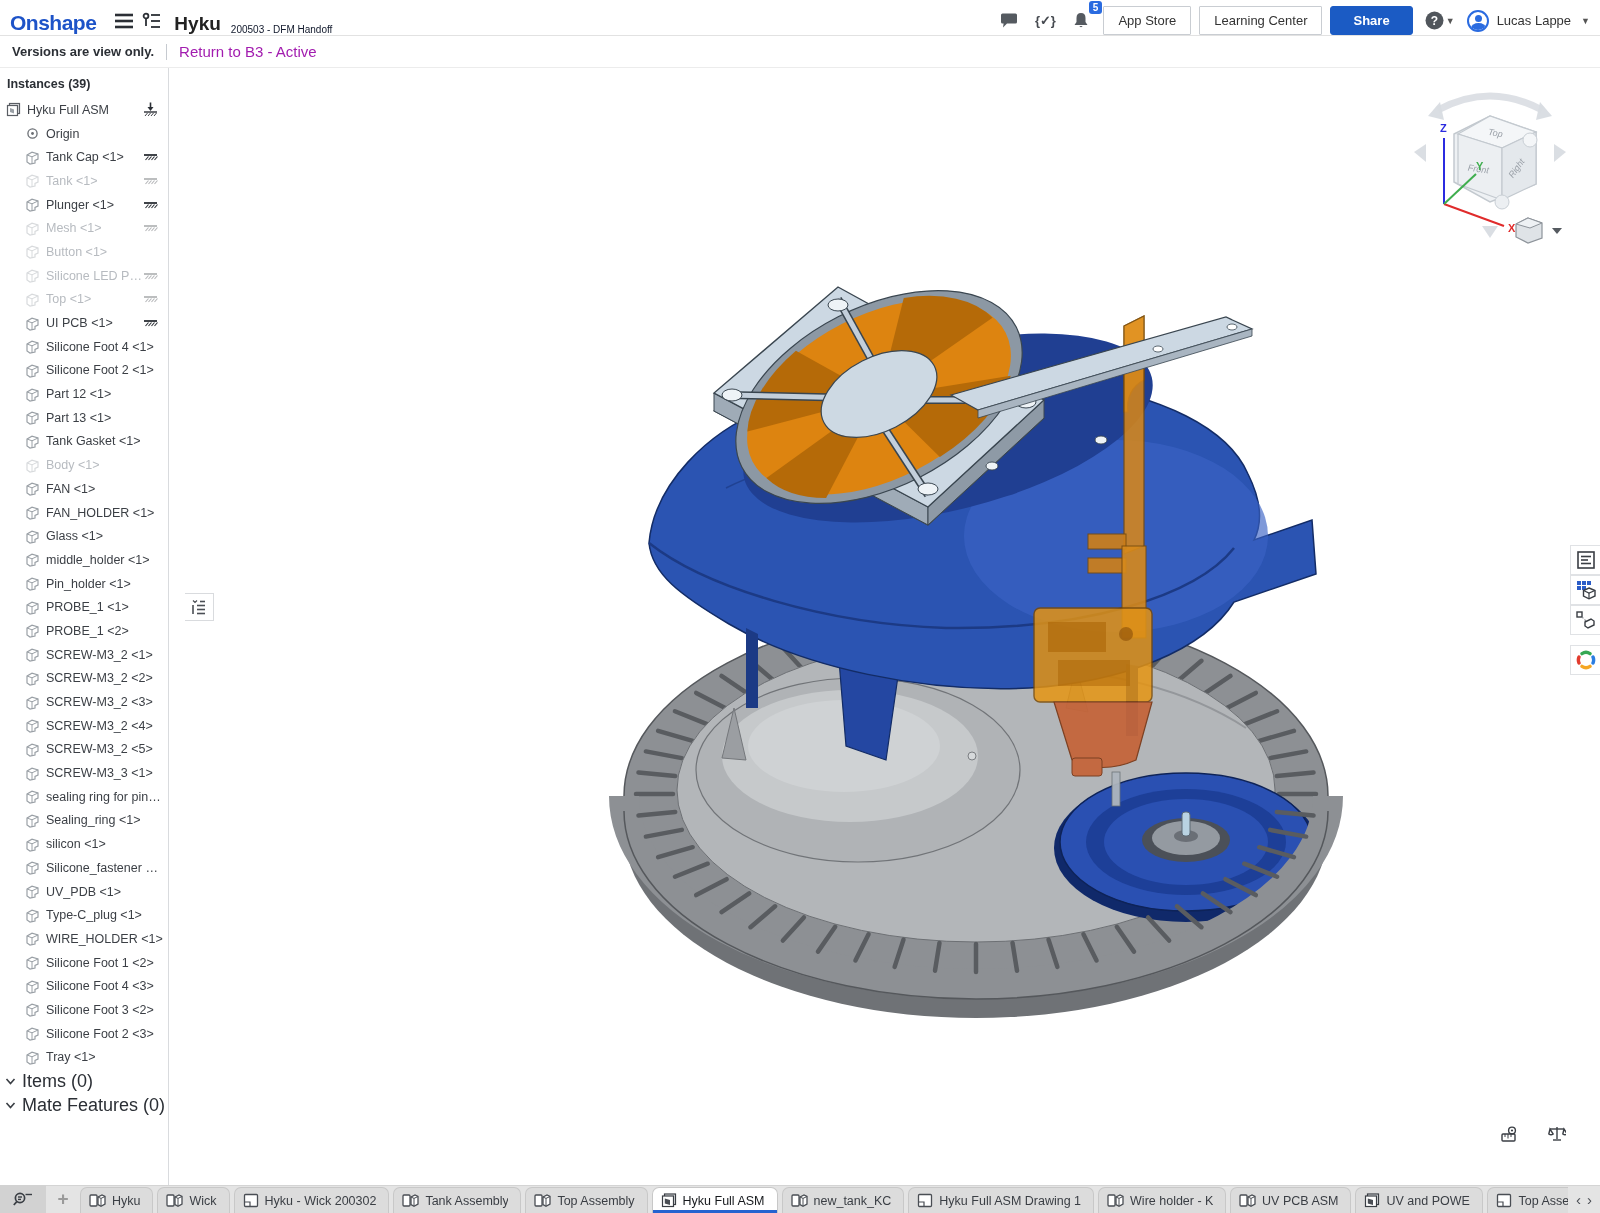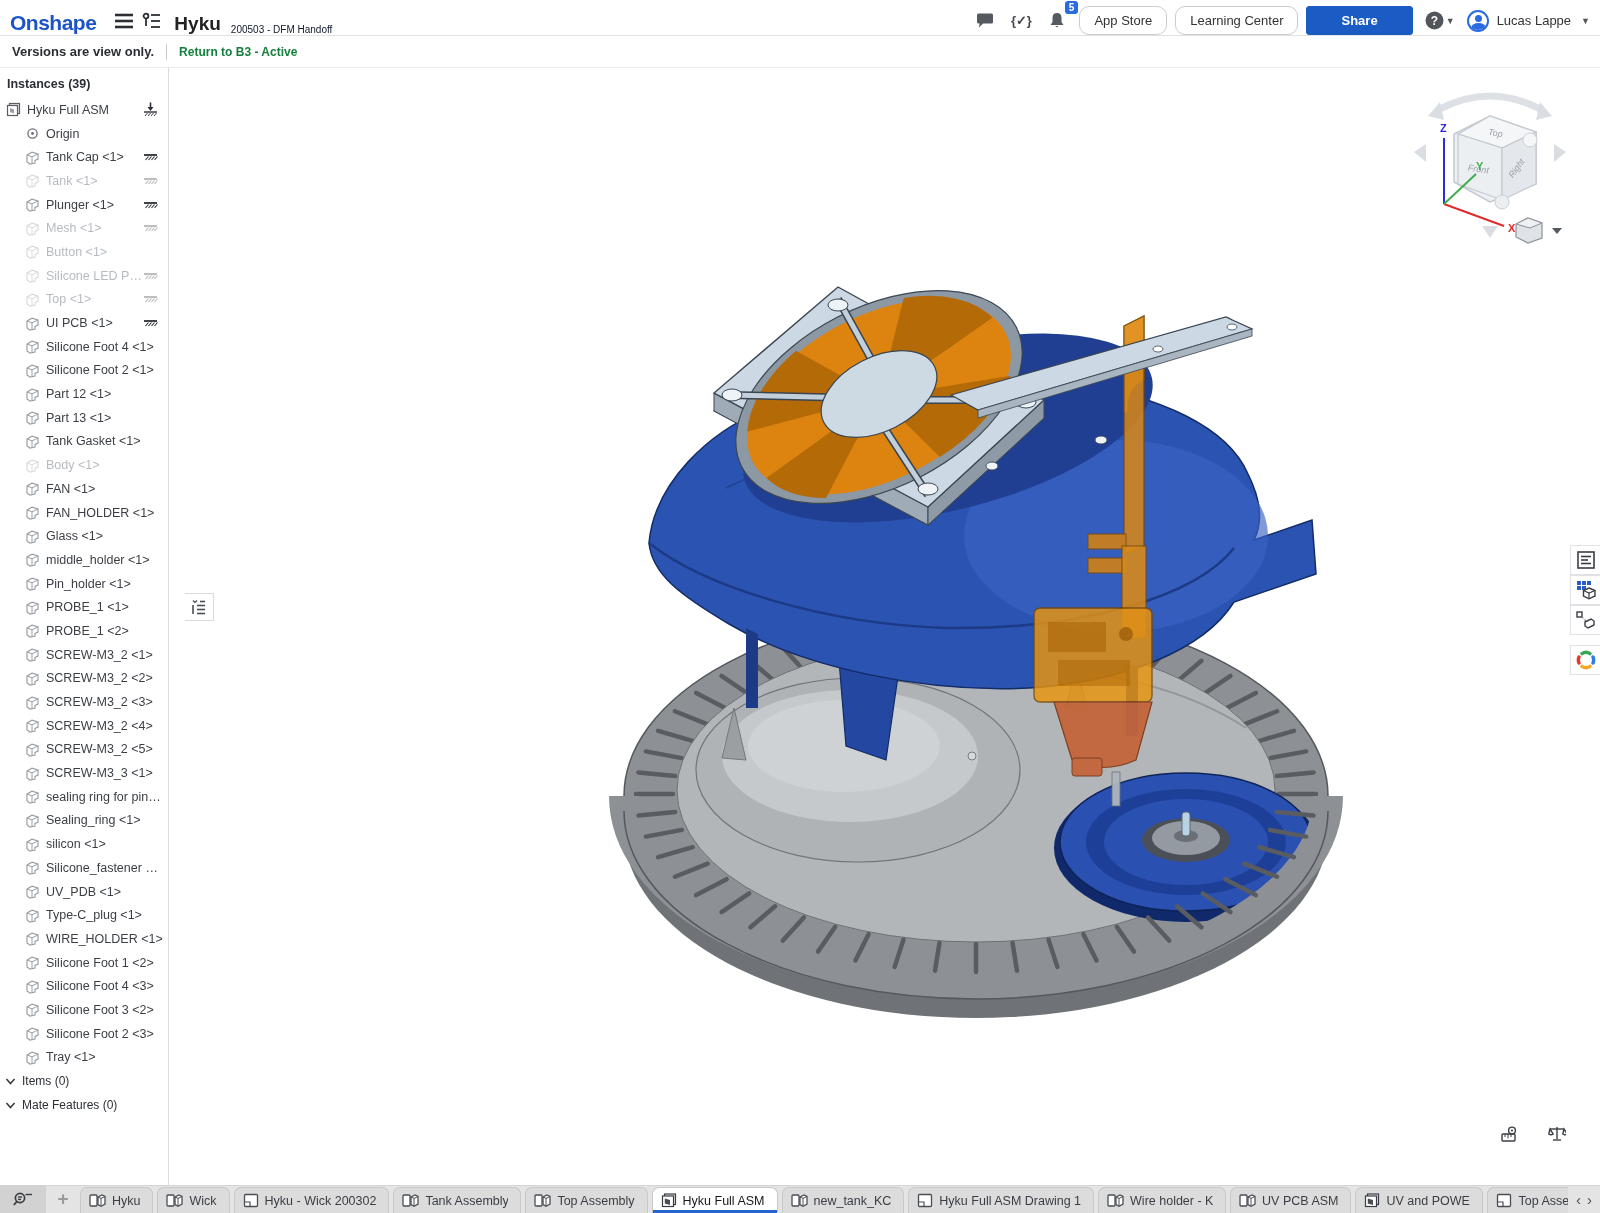--- a/index.html
+++ b/index.html
@@ -10,51 +10,51 @@
   .topbar { position:absolute; left:0; top:0; width:1600px; height:36px; background:#fff;
     border-bottom:1px solid #e2e2e2; display:flex; align-items:flex-end; padding:0 10px; z-index:30; }
   .logo { font-size:21px; font-weight:bold; color:#1d53c8; letter-spacing:-0.5px; margin-right:14px; }
   .icon-btn { display:flex; align-items:center; justify-content:center; width:28px; height:28px; cursor:pointer; }
   .doc-title { font-size:19px; font-weight:bold; color:#222; margin:0 10px 0 8px; }
   .doc-sub { font-size:10px; color:#0f172a; }
   .topbar-right { margin-left:auto; display:flex; align-items:center; gap:8px; }
   .bell-wrap { position:relative; }
   .badge { position:absolute; top:-6px; right:-7px; background:#2a6be0; color:#fff; font-size:10px;
     font-weight:bold; border-radius:3px; padding:1px 4px; }
-  .btn-outline { border:1px solid #c9cdd2; border-radius:10px; background:#fff; font-size:13px;
+  .btn-outline { border:1px solid #c9cdd2; border-radius:1px; background:#fff; font-size:13px;
     color:#333; padding:6px 14px; cursor:pointer; }
   .btn-share { background:#1b5bc4; border:1px solid #1b5bc4; border-radius:3px; color:#fff;
-    font-weight:bold; font-size:13px; padding:6px 34px; cursor:pointer; }
+    font-weight:bold; font-size:13px; padding:6px 22px; cursor:pointer; }
   .caret { font-size:9px; color:#555; margin-left:2px; }
   .avatar { width:22px; height:22px; border-radius:50%; border:2px solid #2a6be0; position:relative; overflow:hidden; }
   .avatar::before { content:""; position:absolute; left:6px; top:3px; width:7px; height:7px; border-radius:50%; background:#2a6be0; }
   .avatar::after { content:""; position:absolute; left:2px; top:11px; width:15px; height:10px; border-radius:50% 50% 0 0; background:#2a6be0; }
   .user-name { font-size:13px; color:#333; }
 
   
   .versionbar { position:absolute; left:0; top:36px; width:1600px; height:32px; background:#fff;
     display:flex; align-items:center; padding:0 12px; border-bottom:1px solid #ececec; z-index:29; }
   .vb-note { font-size:13px; font-weight:bold; color:#2b2f35; }
   .vb-sep { width:1px; height:16px; background:#c6cad0; margin:0 12px; }
-  .vb-link { font-size:12px; font-weight:bold; color:#15803d; cursor:pointer; text-decoration:none; }
+  .vb-link { font-size:15px; font-weight:normal; color:#a21caf; cursor:pointer; text-decoration:none; }
 
   
   .sidebar { position:absolute; left:0; top:68px; width:169px; height:1117px; background:#fff;
     border-right:1px solid #d9dbde; z-index:20; overflow:hidden; }
   .tree-header { font-size:12.5px; font-weight:bold; color:#2b2f35; padding:9px 8px 7px 7px; }
   .trow { display:flex; align-items:center; height:23.7px; padding-left:24px; font-size:12.5px;
     color:#3b3f45; cursor:pointer; white-space:nowrap; }
   .trow.lvl1 { padding-left:5px; }
   .trow.dim { color:#b7bbc0; }
   .trow .ticon { width:16px; height:16px; margin-right:6px; flex:0 0 16px; display:flex; align-items:center; justify-content:center; }
   .trow.dim .ticon svg { opacity:0.38; }
   .trow .tlabel { overflow:hidden; text-overflow:ellipsis; max-width:118px; }
   .trow .tfix { margin-left:auto; margin-right:10px; width:16px; display:flex; justify-content:center; }
   .trow.dim .tfix svg { opacity:0.35; }
-  .srow { display:flex; align-items:center; height:24px; padding-left:5px; font-size:12px;
+  .srow { display:flex; align-items:center; height:24px; padding-left:5px; font-size:18px;
     color:#2b2f35; cursor:pointer; }
   .srow .chev { margin-right:6px; display:flex; }
   .panel-handle { position:absolute; left:185px; top:593px; width:29px; height:28px; background:#fff;
     border:1px solid #d9dbde; border-left:none; display:flex; align-items:center; justify-content:center;
     cursor:pointer; z-index:21; }
 
   
   .viewport { position:absolute; left:186px; top:68px; width:1414px; height:1117px; background:#fff; z-index:1; }
   .scene { position:absolute; left:0; top:0; }
 

